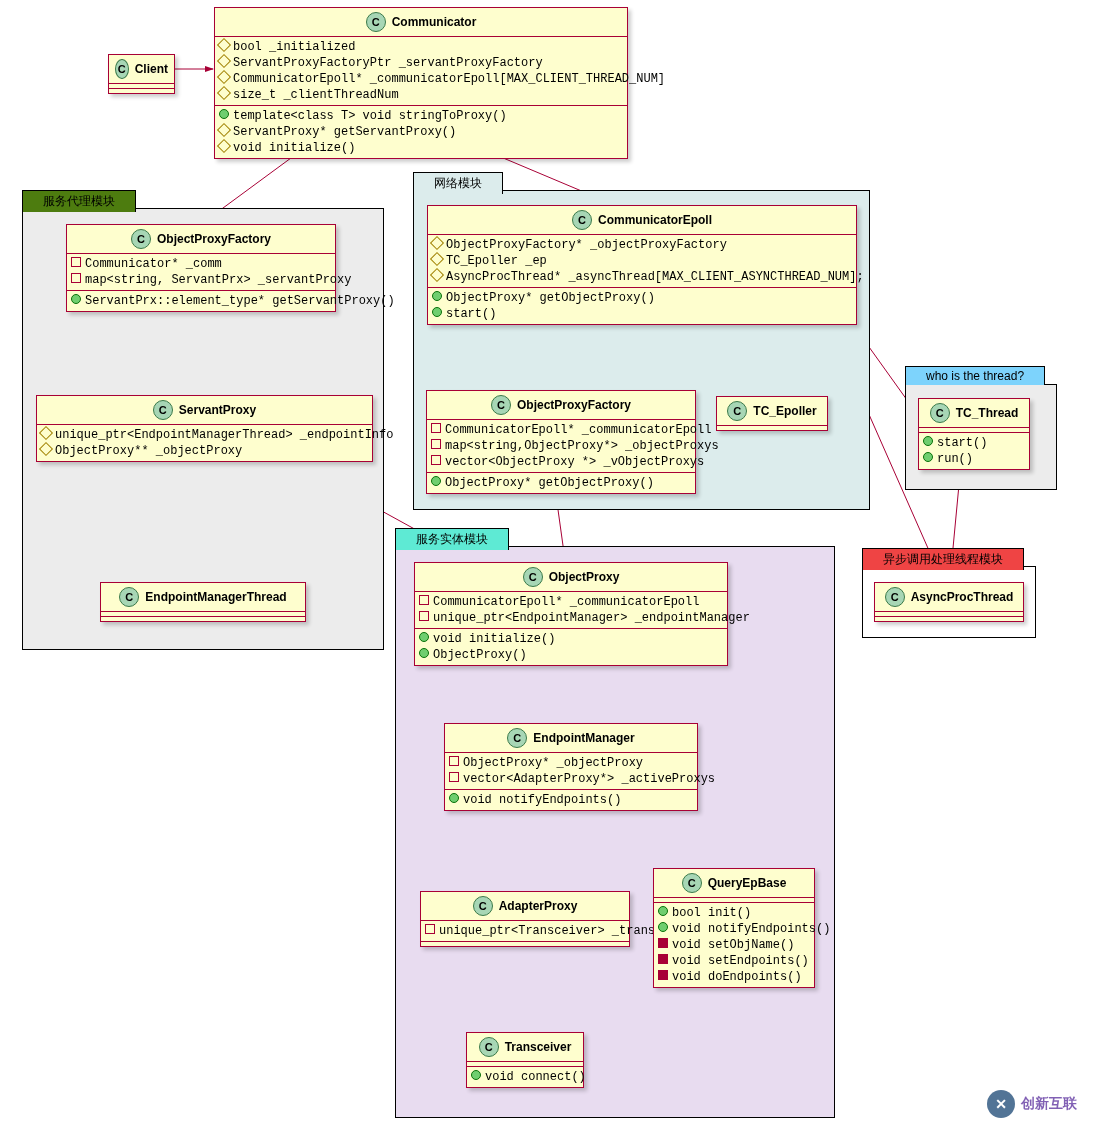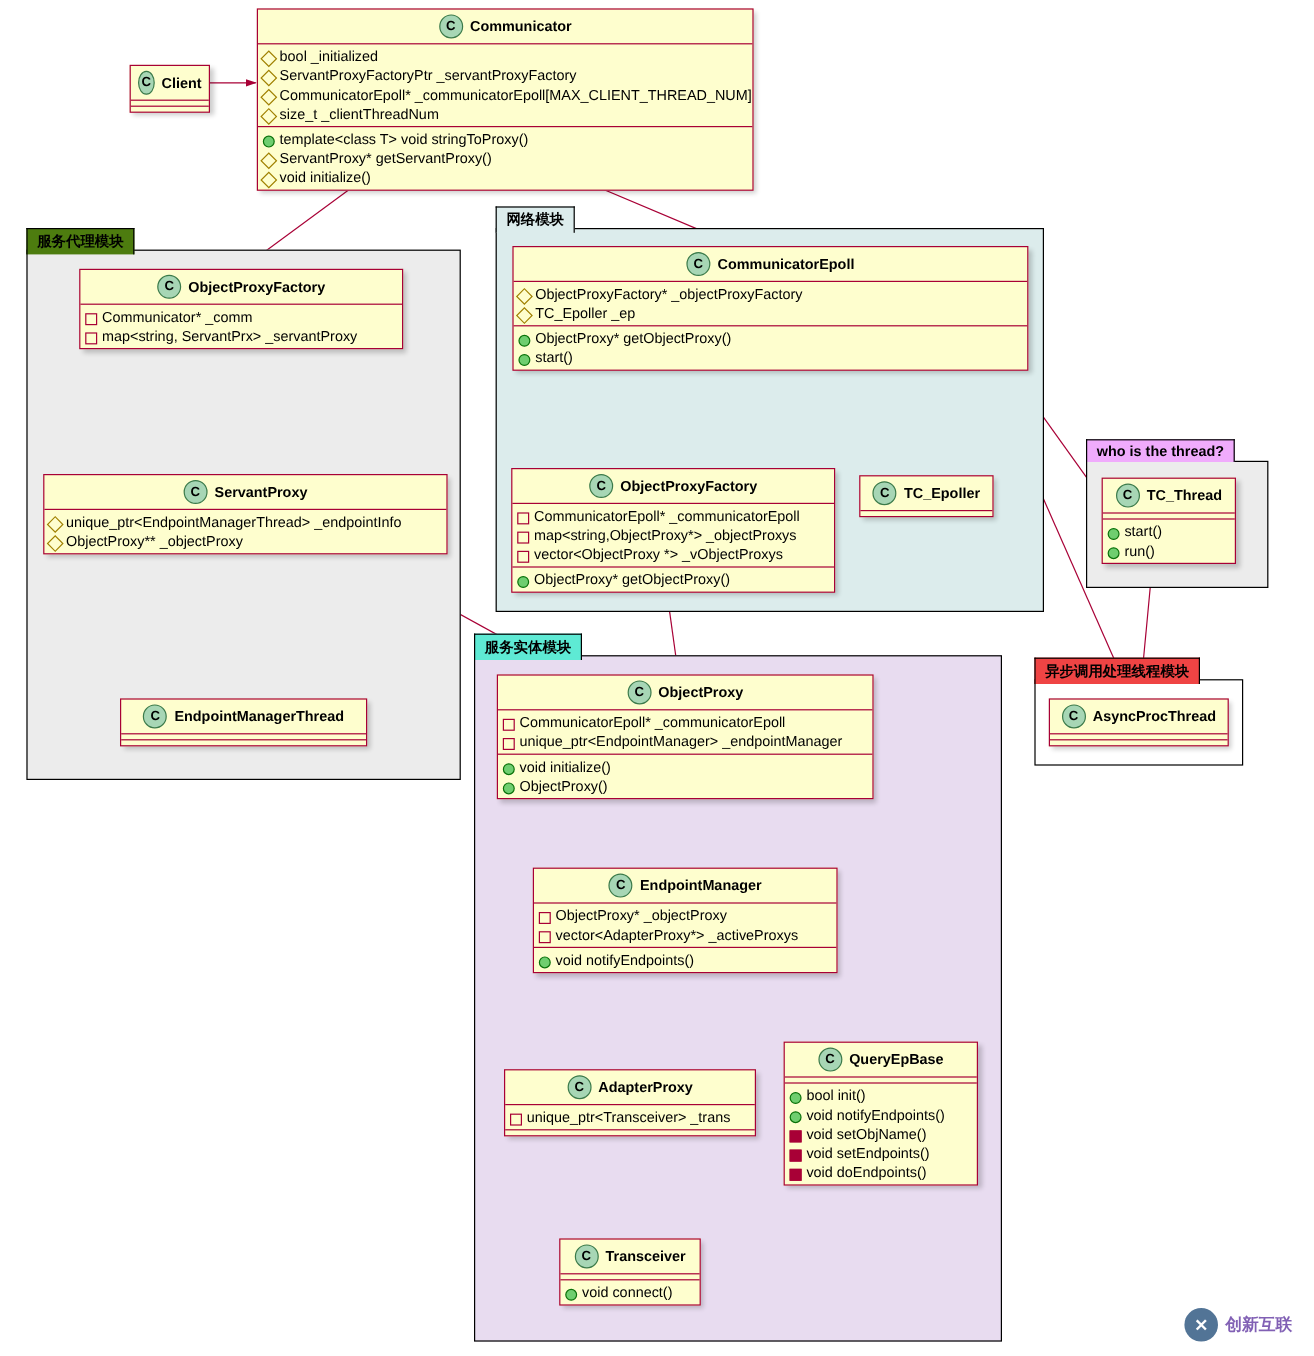--- a/index.html
+++ b/index.html
@@ -15,22 +15,22 @@
   .pkg {
     position: absolute;
     border: 1px solid #000;
   }
   .pkg-label {
     position: absolute;
     top: -19px;
     left: -1px;
     border: 1px solid #000;
     border-bottom: none;
-    padding: 2px 8px;
-    font-weight: bold;
+    padding: 2px 20px;
+    font-weight: normal;
     font-size: 12px;
   }
   .class-box {
     position: absolute;
     border: 1.5px solid #a80036;
     background: #fefece;
     box-shadow: 3px 3px 4px rgba(0,0,0,0.2);
   }
   .class-header {
     text-align: center;
@@ -43,24 +43,25 @@
     gap: 6px;
   }
   .class-section {
     border-bottom: 1.5px solid #a80036;
     padding: 2px 4px;
   }
   .class-section:last-child { border-bottom: none; }
   .class-section.empty { height: 4px; padding: 0; }
   .row {
     display: flex;
-    align-items: flex-end;
+    align-items: flex-start;
     gap: 4px;
     padding: 1px 0;
     white-space: nowrap;
+    font-family: Liberation Mono, monospace;
   }
   .icon-c {
     width: 18px;
     height: 18px;
     border-radius: 50%;
     background: #a7d6b5;
     border: 1px solid #3b7a4a;
     display: inline-flex;
     align-items: center;
     justify-content: center;
@@ -236,20 +237,26 @@
   <div class="class-section">
     <div class="row">
         <span class="vis square-open"></span>
         <span>Communicator* _comm</span>
       </div>
     <div class="row">
         <span class="vis square-open"></span>
         <span>map&lt;string, ServantPrx&gt; _servantProxy</span>
       </div>
   </div>
+  <div class="class-section">
+    <div class="row">
+        <span class="vis circle"></span>
+        <span>ServantPrx::element_type* getServantProxy()</span>
+      </div>
+  </div>
 </div>
 
 <div class="class-box" style="left:36px;top:395px;width:335px">
   <div class="class-header">
     <span class="icon-c">C</span>
     <span>ServantProxy</span>
   </div>
   <div class="class-section">
     <div class="row">
         <span class="vis diamond"></span>
@@ -282,20 +289,24 @@
   </div>
   <div class="class-section">
     <div class="row">
         <span class="vis diamond"></span>
         <span>ObjectProxyFactory* _objectProxyFactory</span>
       </div>
     <div class="row">
         <span class="vis diamond"></span>
         <span>TC_Epoller _ep</span>
       </div>
+    <div class="row">
+        <span class="vis diamond"></span>
+        <span>AsyncProcThread* _asyncThread[MAX_CLIENT_ASYNCTHREAD_NUM];</span>
+      </div>
   </div>
   <div class="class-section">
     <div class="row">
         <span class="vis circle"></span>
         <span>ObjectProxy* getObjectProxy()</span>
       </div>
     <div class="row">
         <span class="vis circle"></span>
         <span>start()</span>
       </div>
@@ -331,21 +342,21 @@
 
 <div class="class-box" style="left:716px;top:396px;width:110px">
   <div class="class-header">
     <span class="icon-c">C</span>
     <span>TC_Epoller</span>
   </div>
   <div class="class-section empty"></div>
 </div>
 
 <div class="pkg" style="left:905px;top:384px;width:150px;height:104px;background:#ececec">
-  <div class="pkg-label" style="background:#f0abfc">who is the thread?</div>
+  <div class="pkg-label" style="background:#7dd3fc">who is the thread?</div>
 </div>
 
 <div class="class-box" style="left:918px;top:398px;width:110px">
   <div class="class-header">
     <span class="icon-c">C</span>
     <span>TC_Thread</span>
   </div>
   <div class="class-section empty"></div>
   <div class="class-section">
     <div class="row">

